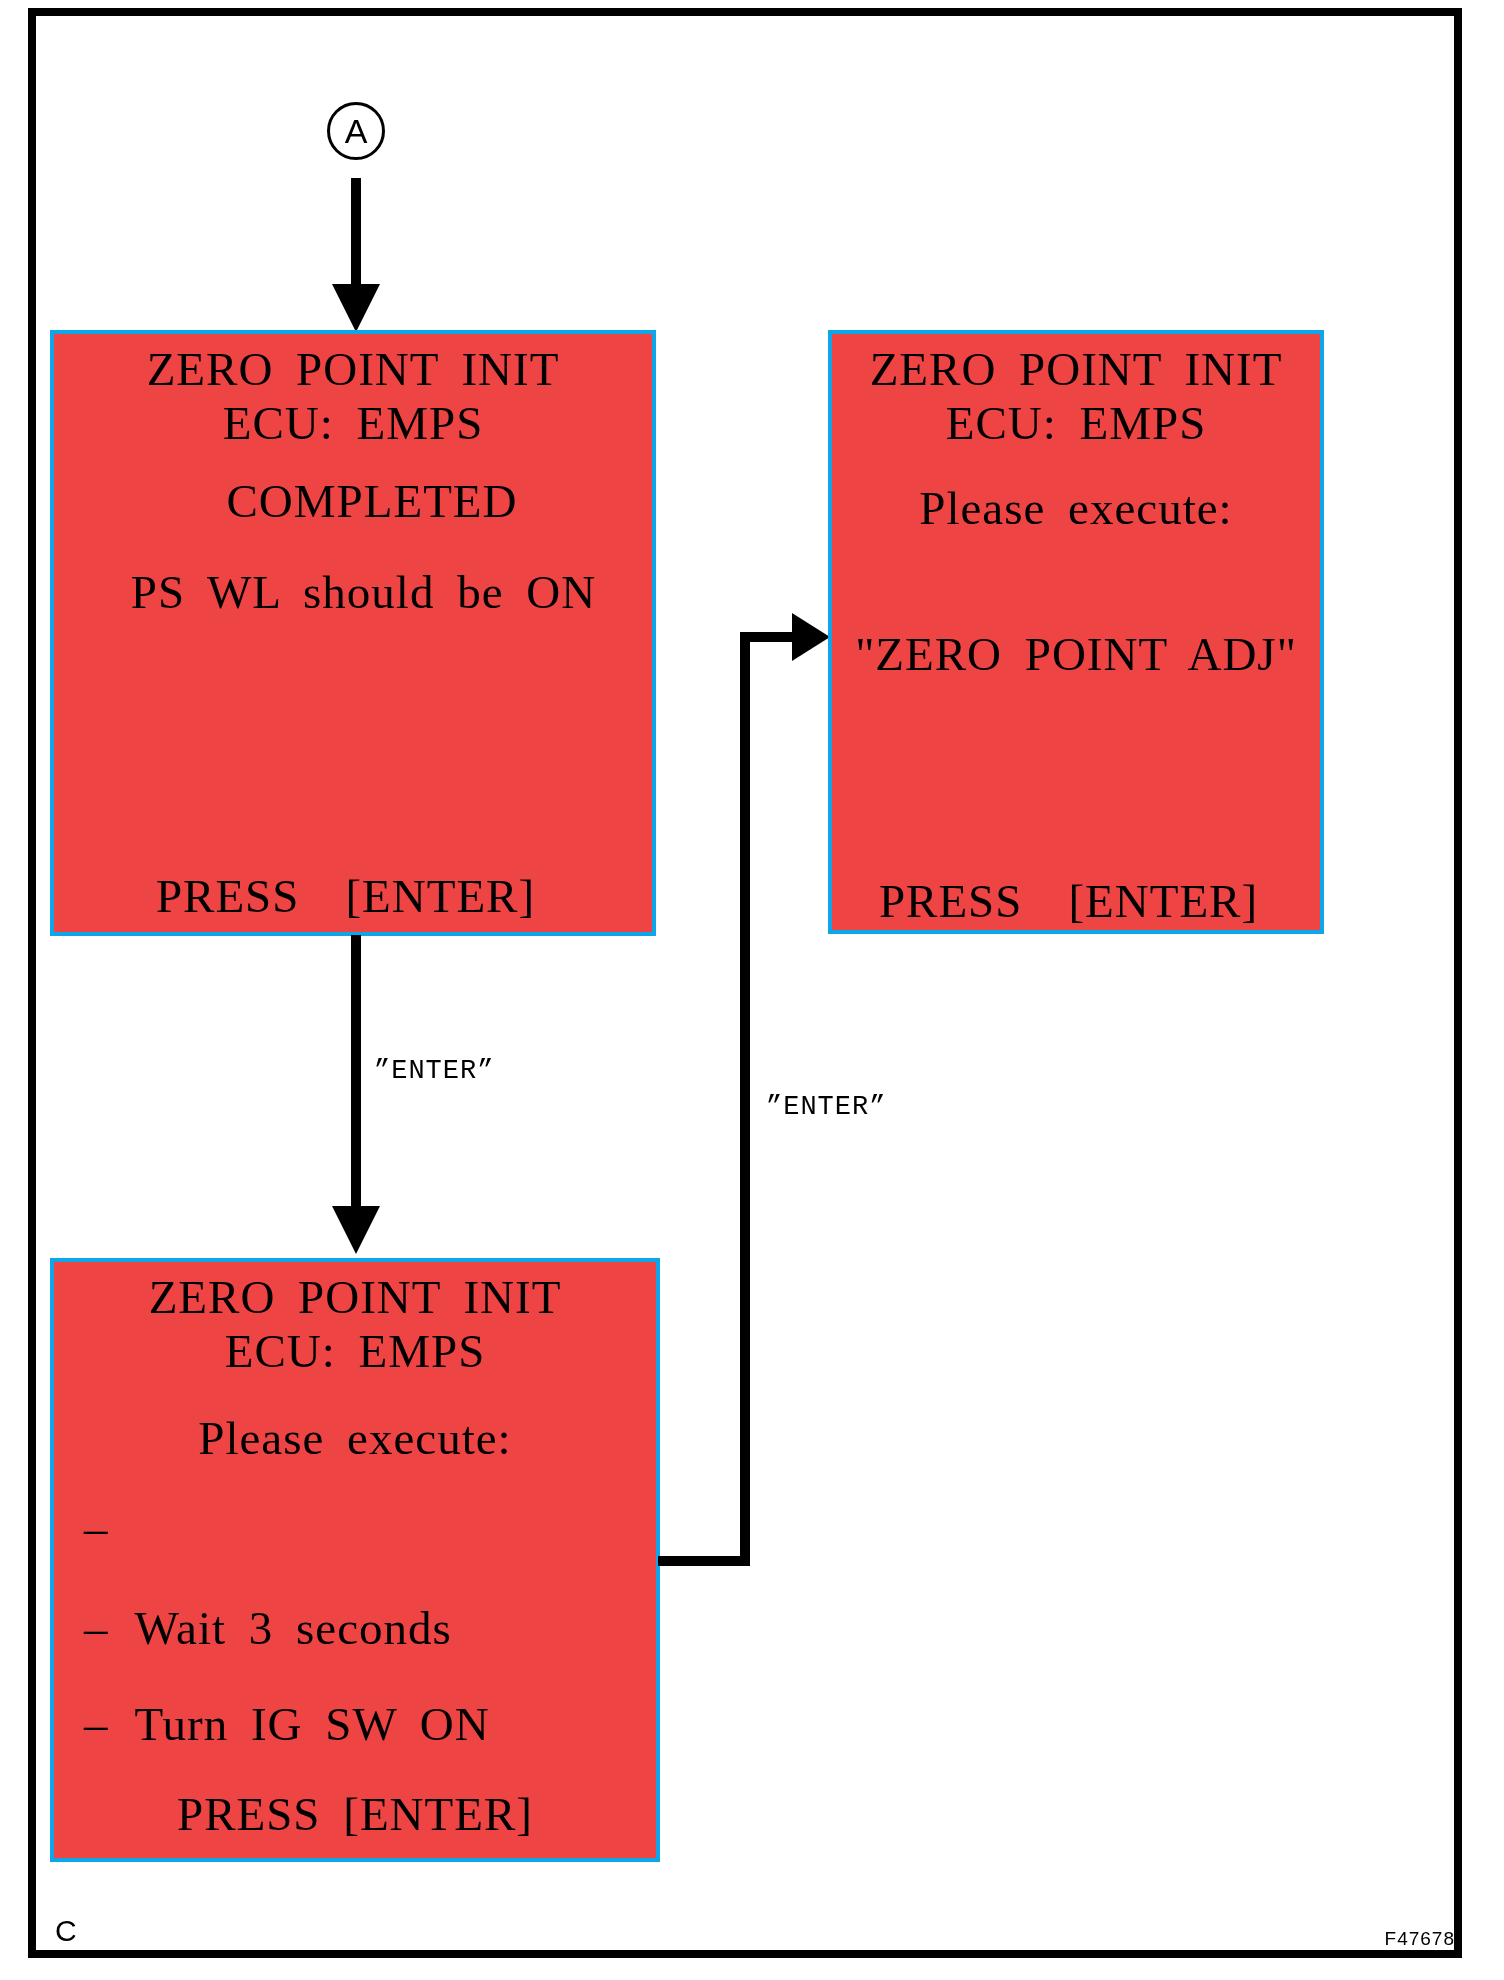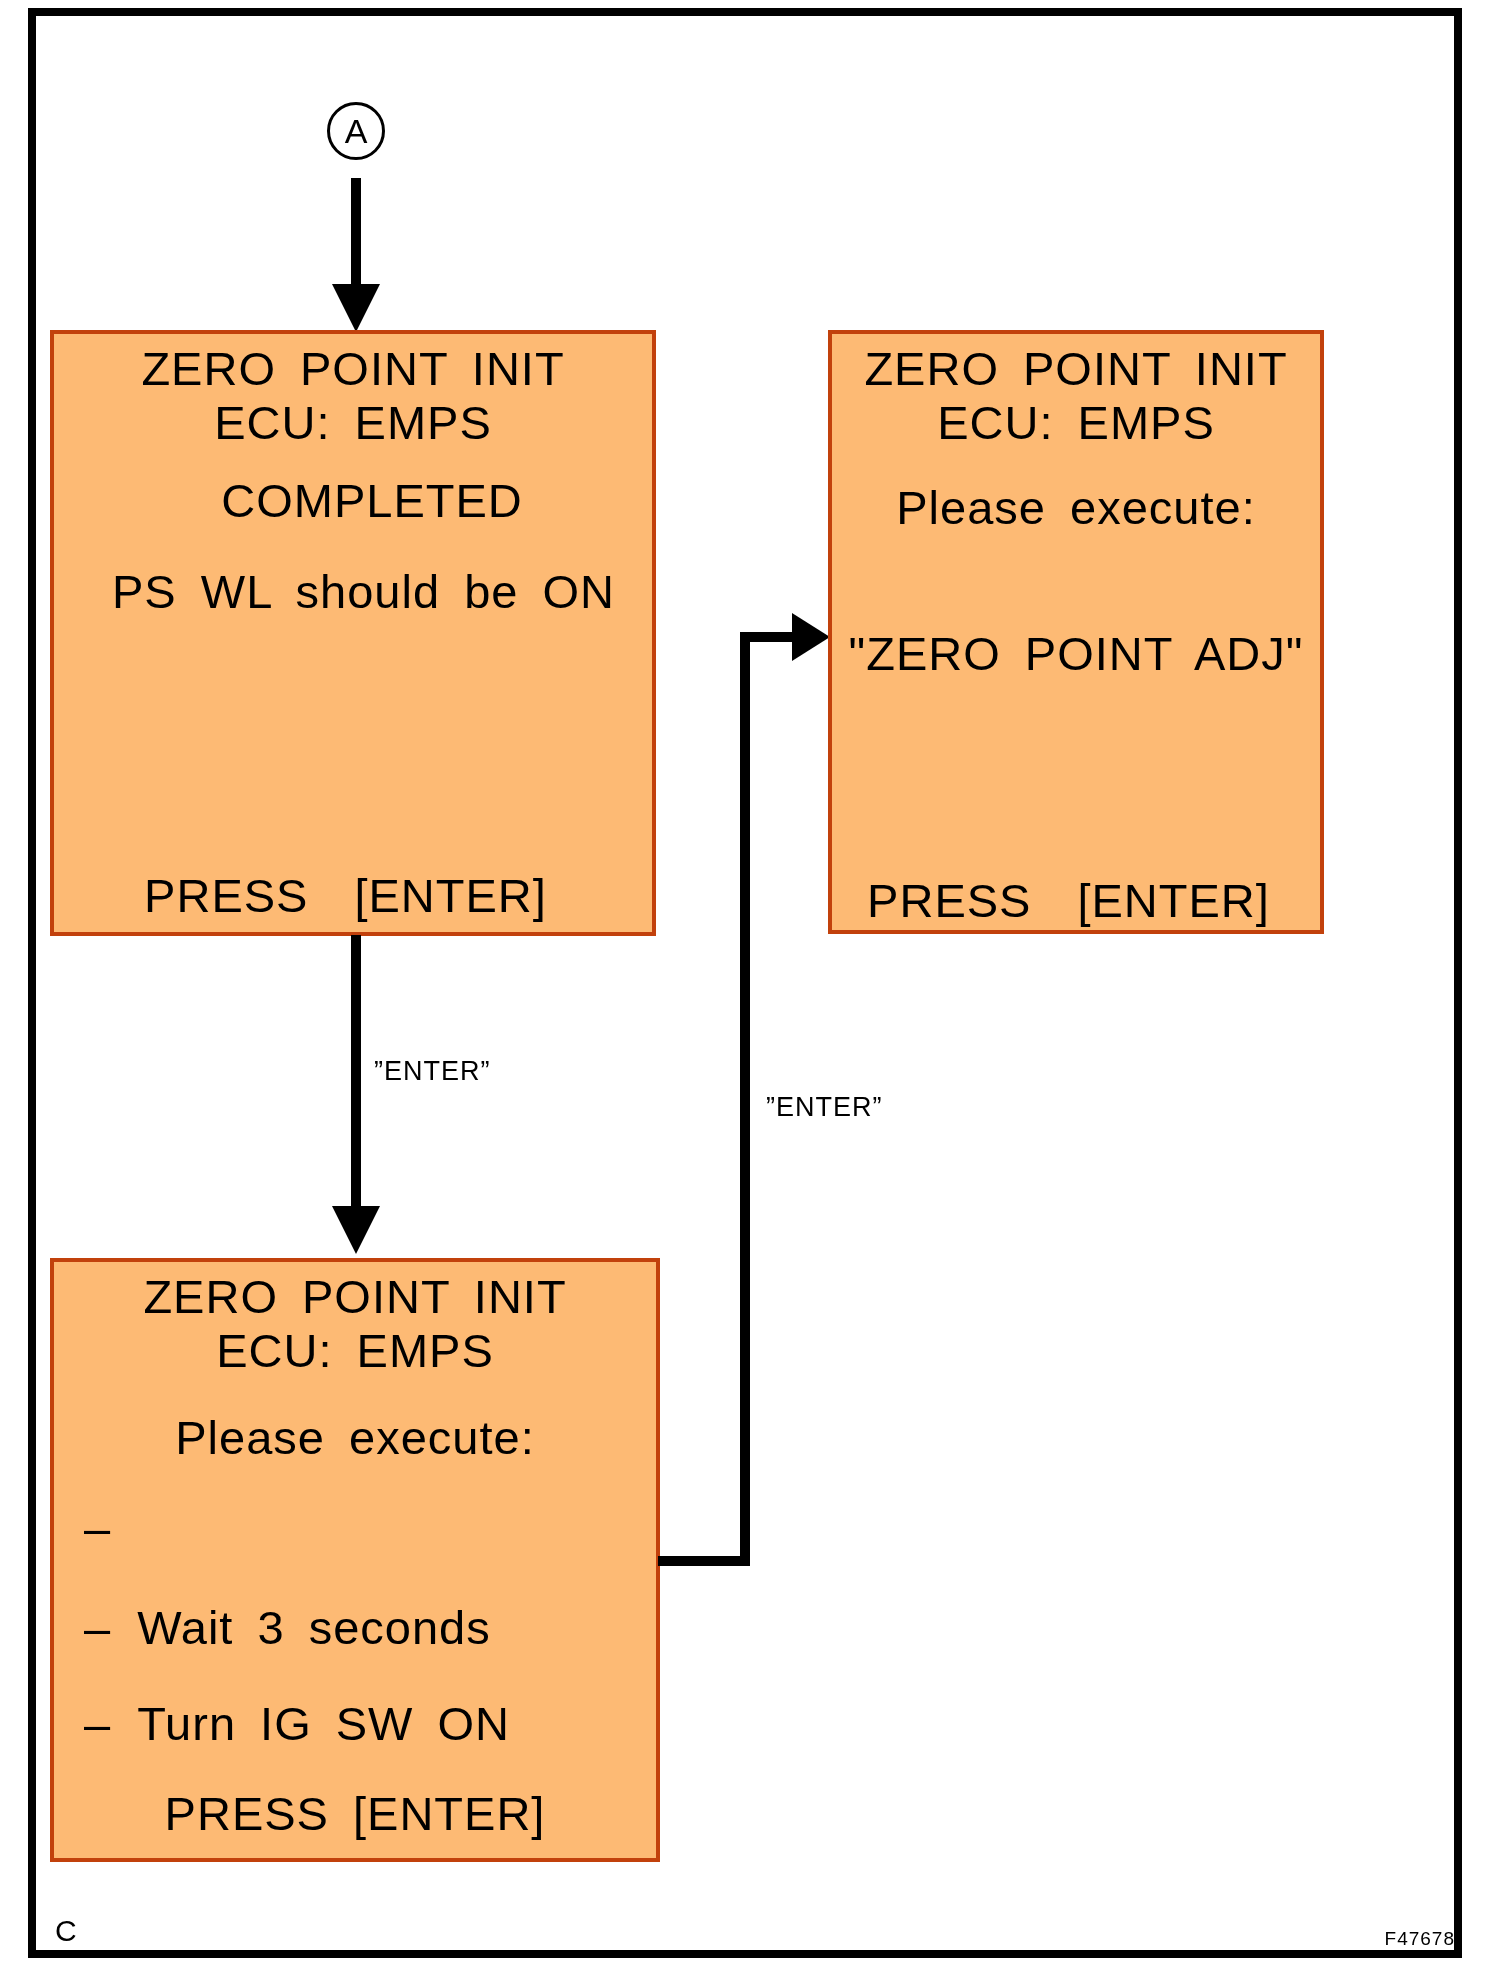--- a/index.html
+++ b/index.html
@@ -27,38 +27,38 @@
     position:absolute;width:0;height:0;
     border-left:24px solid transparent;border-right:24px solid transparent;
     border-top:48px solid #000;
   }
   .head-right{
     position:absolute;width:0;height:0;
     border-top:24px solid transparent;border-bottom:24px solid transparent;
     border-left:38px solid #000;
   }
   .box{
-    position:absolute;border:4px solid #c2410c;box-sizing:border-box;background:#fdba74;
+    position:absolute;border:4px solid #0ea5e9;box-sizing:border-box;background:#ef4444;font-family:Liberation Serif, serif;
   }
   .box .line{
     position:absolute;left:0;right:0;text-align:center;
     font-size:47px;word-spacing:10px;letter-spacing:1px;white-space:nowrap;
     line-height:1.15;
   }
   .box .footer-split{
     position:absolute;left:0;right:15px;display:flex;justify-content:center;gap:46px;
     font-size:47px;letter-spacing:1px;white-space:nowrap;line-height:1.15;
   }
   .box .step{
     position:absolute;left:30px;display:flex;gap:26px;align-items:flex-start;
     font-size:47px;letter-spacing:1px;white-space:nowrap;line-height:1.15;
     word-spacing:10px;
   }
   .edge-label{
-    position:absolute;font-size:27px;letter-spacing:1px;white-space:nowrap;
+    position:absolute;font-size:27px;letter-spacing:1px;white-space:nowrap;font-family:Liberation Mono, monospace;
   }
   .corner-letter{position:absolute;left:55px;top:1914px;font-size:30px;}
   .figure-code{position:absolute;right:49px;top:1928px;font-size:19px;letter-spacing:1px;}
 </style>
 </head>
 <body>
 
 <div class="page">
   <div class="outer-border"></div>
 

